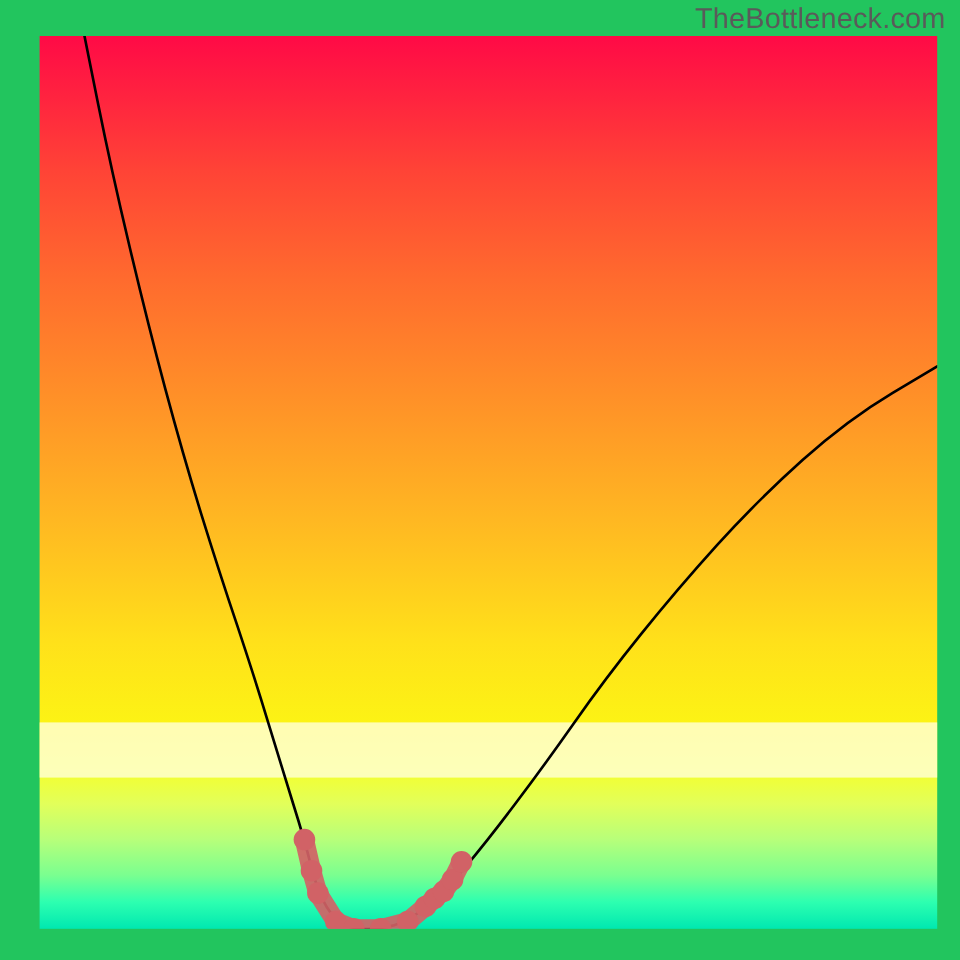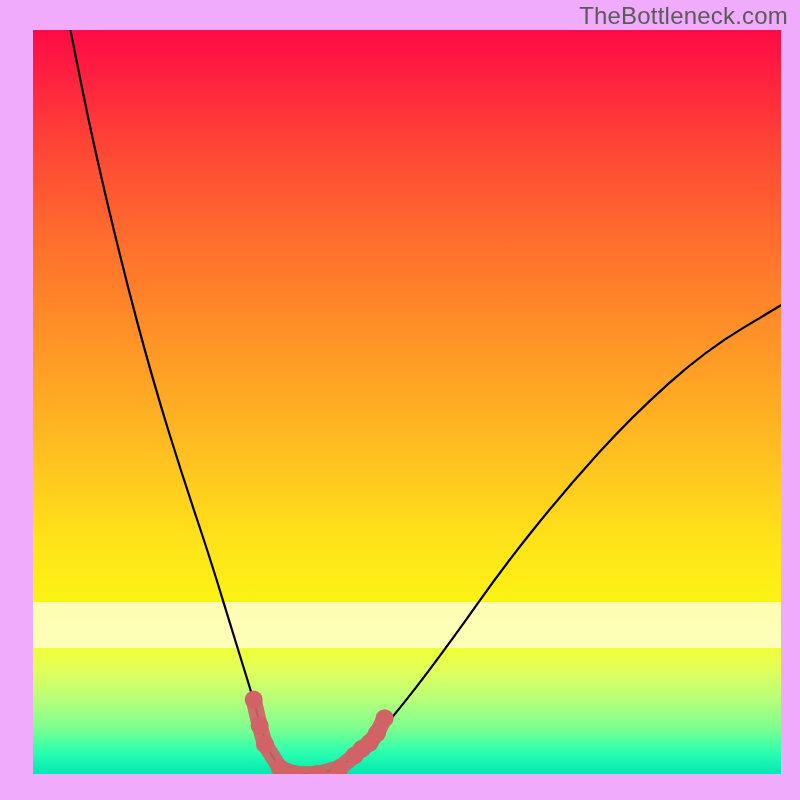--- a/index.html
+++ b/index.html
@@ -10,21 +10,21 @@
     background: #000;
     overflow: hidden;
     font-family: Arial, Helvetica, sans-serif;
   }
   .frame {
     position: absolute;
     left: 0;
     top: 0;
     width: 800px;
     height: 800px;
-    background: #f0abfc;
+    background: #22c55e;
   }
   .plot {
     position: absolute;
     left: 33px;
     top: 30px;
     width: 748px;
     height: 744px;
     
     background: linear-gradient(
       to bottom,

